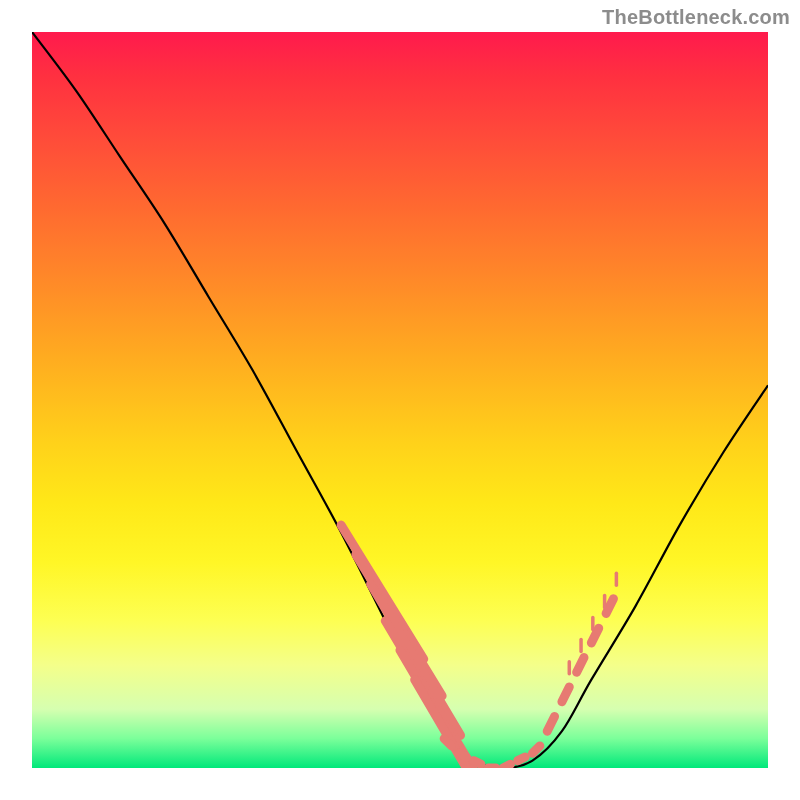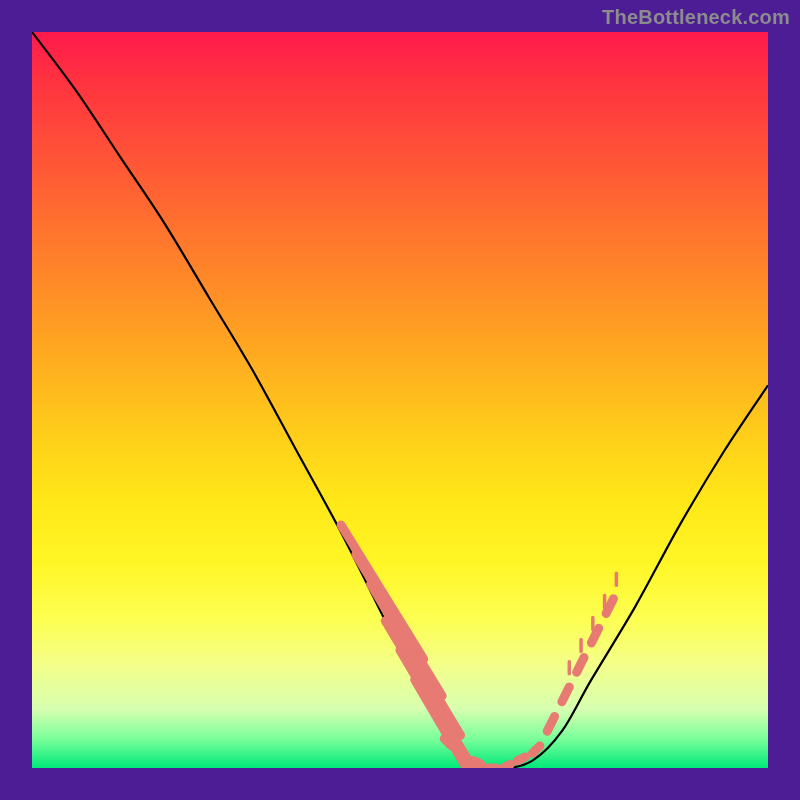--- a/index.html
+++ b/index.html
@@ -10,21 +10,21 @@
     background: #000;
     overflow: hidden;
     font-family: Arial, Helvetica, sans-serif;
   }
   .frame {
     position: absolute;
     left: 0;
     top: 0;
     width: 800px;
     height: 800px;
-    background: #4c1d95;
+    background: #ffffff;
   }
   .plot {
     position: absolute;
     left: 32px;
     top: 32px;
     width: 736px;
     height: 736px;
     background: linear-gradient(to bottom,
       #ff1a4d 0%,
       #ff3040 6%,

